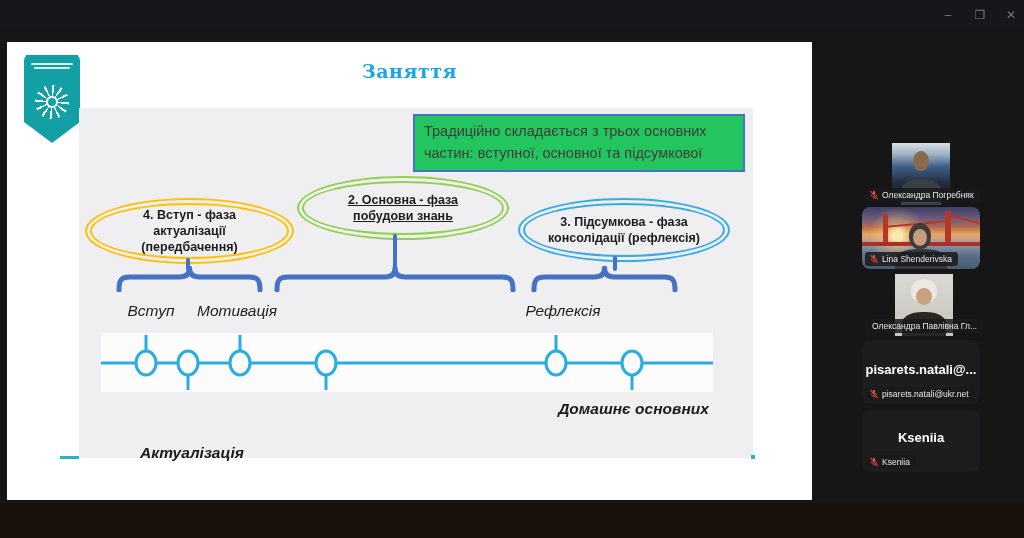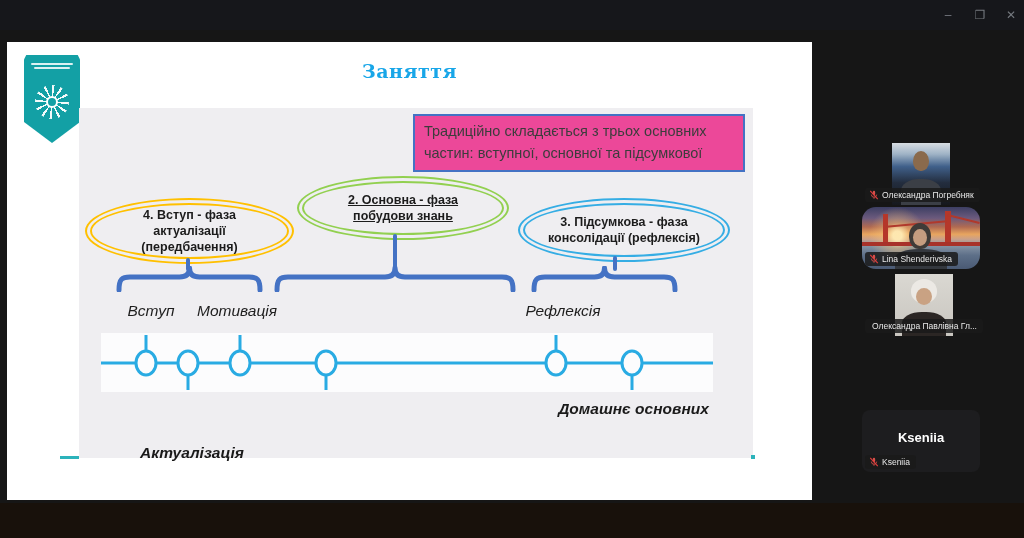--- a/index.html
+++ b/index.html
@@ -20,21 +20,21 @@
   
   .logo{position:absolute;left:17px;top:13px;width:56px;height:88px;background:#13a0a5;
         clip-path:polygon(4% 0,96% 0,100% 5%,100% 76%,50% 100%,0 76%,0 5%);}
   .logo .ltxt{position:absolute;left:7px;background:rgba(255,255,255,.85);height:2px;border-radius:1px;}
   .logo .l1{top:8px;width:42px;} .logo .l2{top:12px;width:36px;left:10px;}
   .logo .burst{position:absolute;left:11px;top:30px;width:34px;height:34px;border-radius:50%;
      background:repeating-conic-gradient(rgba(255,255,255,.95) 0 9deg, rgba(255,255,255,0) 9deg 30deg);}
   .logo .burst::after{content:"";position:absolute;inset:11px;border:2px solid #fff;border-radius:50%;background:#13a0a5;}
   
   .diagram{position:absolute;left:72px;top:66px;width:674px;height:350px;background:#efeef1;}
-  .textbox{position:absolute;left:334px;top:6px;width:310px;border:2.5px solid #4472c4;background:#ec4899;
+  .textbox{position:absolute;left:334px;top:6px;width:310px;border:2.5px solid #4472c4;background:#22c55e;
            padding:5px 9px;font-size:14.5px;line-height:1.5;color:#3c3c3c;}
   .oval{position:absolute;border:2px solid;border-radius:50%;display:flex;align-items:center;
         justify-content:center;text-align:center;font-weight:bold;font-size:12.5px;line-height:1.3;color:#1c1c1c;}
   .oval::before{content:"";position:absolute;inset:3px;border:2px solid;border-color:inherit;border-radius:50%;}
   .oval .otext{position:relative;width:78%;}
   .oval1{left:6px;top:90px;width:205px;height:62px;}
   .oval2{left:218px;top:68px;width:208px;height:60px;text-decoration:underline;}
   .oval3{left:439px;top:90px;width:208px;height:60px;}
   .conn{position:absolute;width:4px;background:#4472c4;border-radius:2px;}
   .conn1{left:107px;top:150px;height:13px;}
@@ -47,21 +47,21 @@
   .sl0{left:40px;width:64px;} .sl1{left:108px;width:100px;} .sl2{left:434px;width:100px;}
   .tl-band{position:absolute;left:22px;top:225px;width:612px;height:59px;background:#fcfcfd;}
   .tl-label{position:absolute;top:292px;font-style:italic;font-weight:bold;font-size:15.5px;
             color:#1a1a1a;text-align:center;}
   .tll0{left:48px;width:130px;margin-top:44px;} .tll1{left:182px;width:230px;} .tll2{left:462px;width:185px;}
   .teal-dash{position:absolute;left:53px;top:414px;width:19px;height:3px;background:#2cb3bb;}
   .teal-dot{position:absolute;left:744px;top:413px;width:4px;height:4px;background:#2cb3bb;}
   
   .tile{position:absolute;left:862px;width:118px;border-radius:9px;}
   .tile1{top:74px;height:66px;border:2px solid #23d959;border-radius:11px;overflow:hidden;background:#c3a87f;}
-  .tile2{top:143px;height:62px;} .tile3{top:207px;height:62px;overflow:hidden;border-radius:14px;}
+  .tile2{top:143px;height:62px;} .tile3{top:207px;height:62px;overflow:hidden;border-radius:8px;}
   .tile4{top:274px;height:62px;} .tile5{top:340px;height:64px;background:#1d1d1f;border-radius:8px;}
   .tile6{top:410px;height:62px;background:#1d1d1f;border-radius:8px;}
   .namebar{position:absolute;left:0;right:0;bottom:0;background:rgba(32,32,32,.72);color:#f0f0f0;
            font-size:8px;padding:2px 4px;white-space:nowrap;overflow:hidden;}
   .pill{position:absolute;left:3px;bottom:3px;background:rgba(26,26,26,.85);color:#e8e8e8;
         font-size:8.5px;padding:2px 6px 2px 4px;border-radius:3px;display:flex;align-items:center;
         gap:3px;white-space:nowrap;max-width:108px;overflow:hidden;}
   .bigname{position:absolute;left:0;width:100%;text-align:center;color:#fff;font-weight:bold;font-size:13px;}
   
   .t1-beam{position:absolute;left:26%;right:0;top:0;height:13%;background:#7d5b3a;}
@@ -231,20 +231,32 @@
       <svg width="10" height="10" viewBox="0 0 12 12">
         <rect x="4.6" y="1" width="2.8" height="5.2" rx="1.4" fill="#d8504a"></rect>
         <path d="M2.8 5.5a3.2 3.2 0 0 0 6.4 0" stroke="#d8504a" fill="none" stroke-width="1"></path>
         <line x1="6" y1="8.7" x2="6" y2="10.6" stroke="#d8504a" stroke-width="1"></line>
         <line x1="1.5" y1="1" x2="10.5" y2="11" stroke="#e03c3c" stroke-width="1.4"></line>
       </svg>
       <span>Олександра Павлівна Гл...</span>
     </div>
   </div>
 
+  <div class="tile tile5">
+    <div class="bigname" style="top:22px">pisarets.natali@...</div>
+    <div class="pill">
+      <svg width="10" height="10" viewBox="0 0 12 12">
+        <rect x="4.6" y="1" width="2.8" height="5.2" rx="1.4" fill="#d8504a"></rect>
+        <path d="M2.8 5.5a3.2 3.2 0 0 0 6.4 0" stroke="#d8504a" fill="none" stroke-width="1"></path>
+        <line x1="6" y1="8.7" x2="6" y2="10.6" stroke="#d8504a" stroke-width="1"></line>
+        <line x1="1.5" y1="1" x2="10.5" y2="11" stroke="#e03c3c" stroke-width="1.4"></line>
+      </svg>
+      <span>pisarets.natali@ukr.net</span>
+    </div>
+  </div>
 
   <div class="tile tile6">
     <div class="bigname" style="top:20px">Kseniia</div>
     <div class="pill">
       <svg width="10" height="10" viewBox="0 0 12 12">
         <rect x="4.6" y="1" width="2.8" height="5.2" rx="1.4" fill="#d8504a"></rect>
         <path d="M2.8 5.5a3.2 3.2 0 0 0 6.4 0" stroke="#d8504a" fill="none" stroke-width="1"></path>
         <line x1="6" y1="8.7" x2="6" y2="10.6" stroke="#d8504a" stroke-width="1"></line>
         <line x1="1.5" y1="1" x2="10.5" y2="11" stroke="#e03c3c" stroke-width="1.4"></line>
       </svg>

